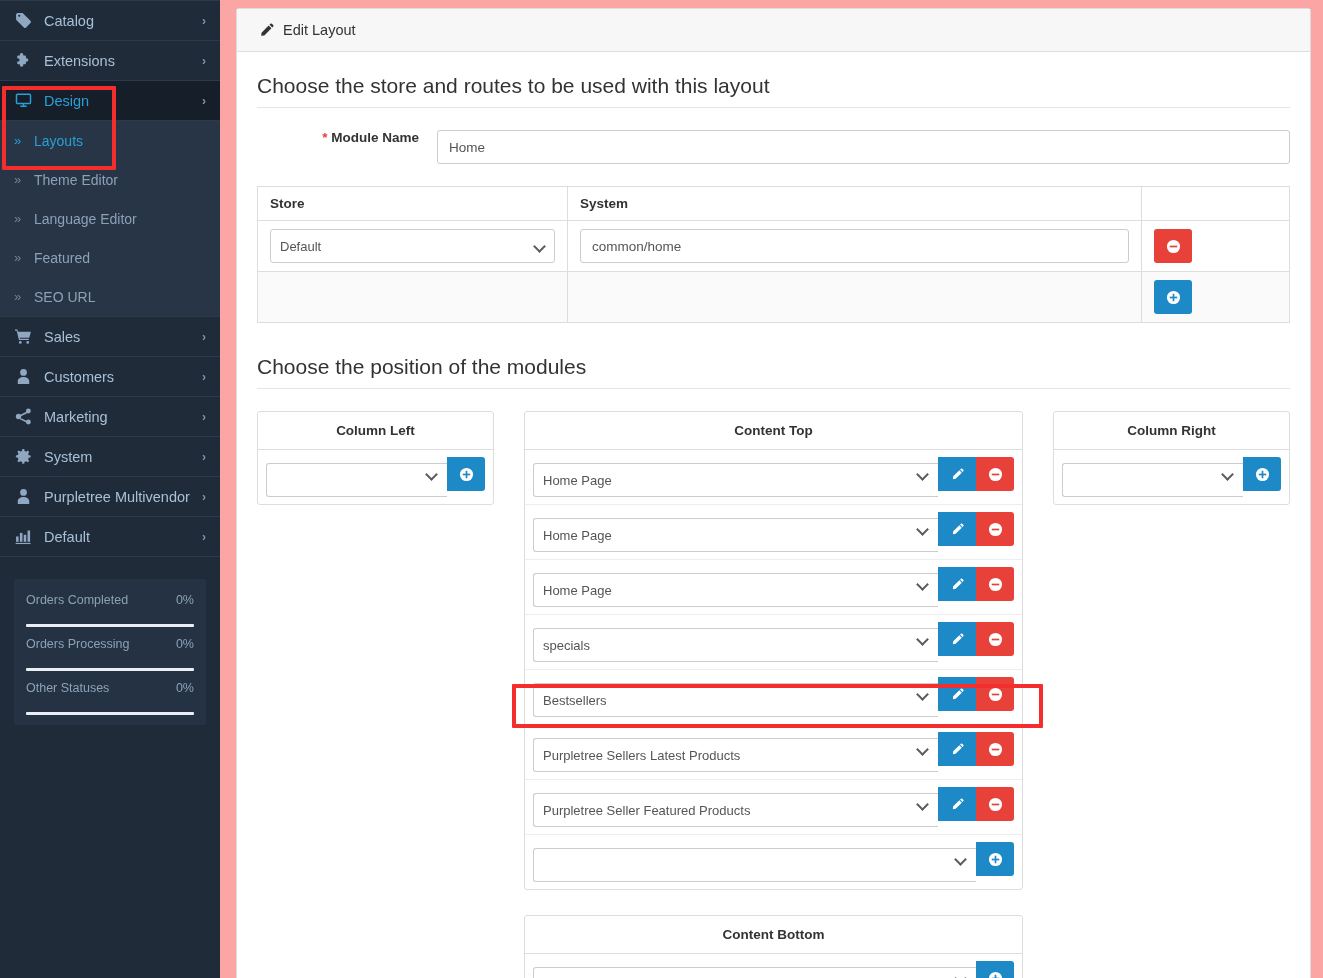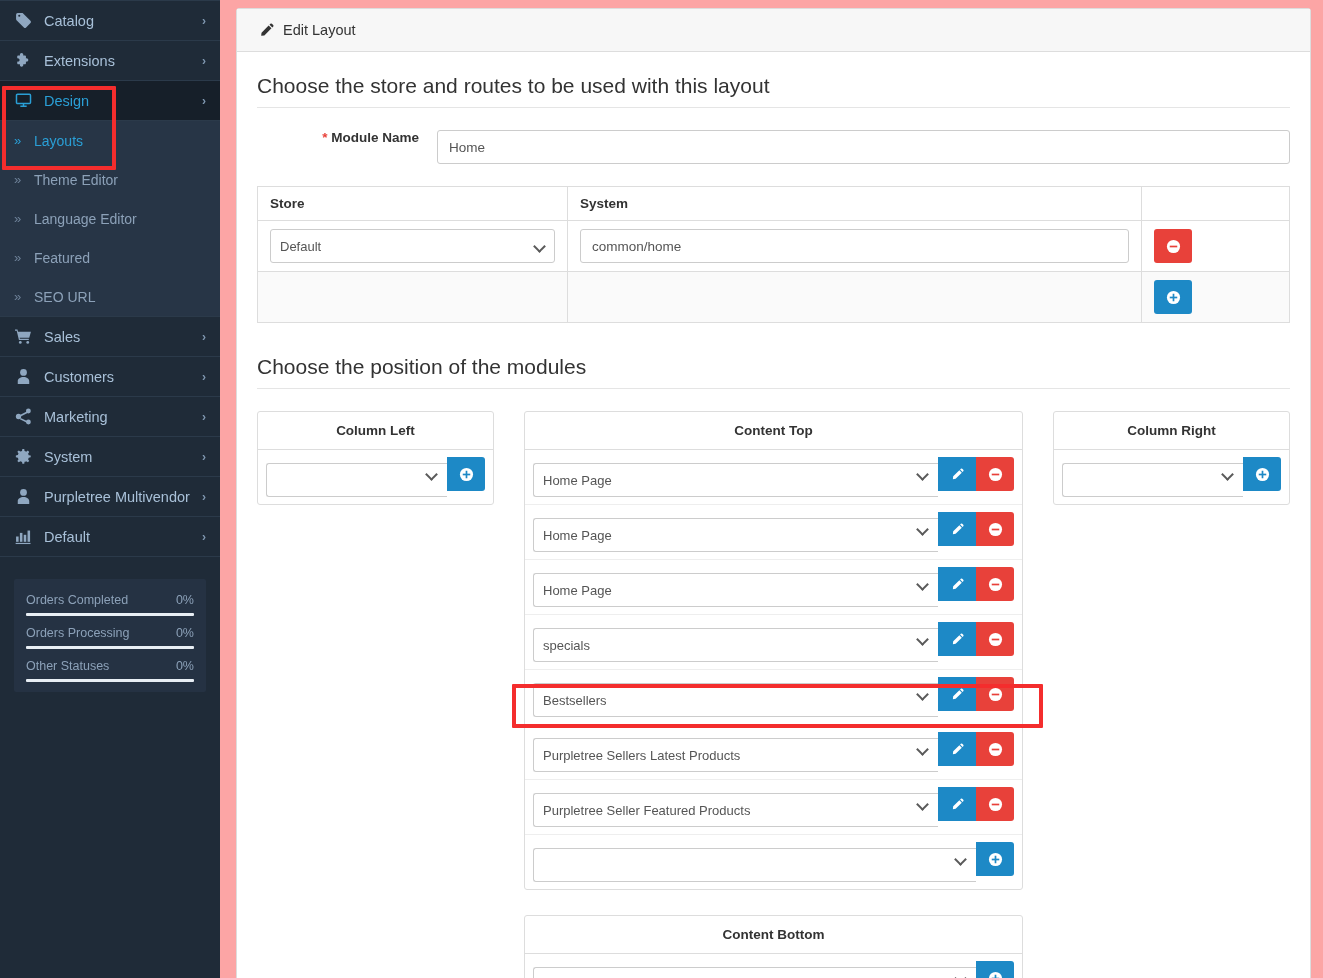--- a/index.html
+++ b/index.html
@@ -60,21 +60,21 @@
 
   #stats-box {
     margin: 0 14px; padding: 4px 12px 10px 12px;
     background: #253243;
     border-radius: 2px;
   }
   .stat-row { padding-top: 10px; }
   .stat-line {
     display: flex; justify-content: space-between;
     color: #8ca1b8; font-size: 12.5px;
-    padding-bottom: 6px;
+    padding-bottom: 17px;
   }
   .stat-bar {
     height: 3px; background: #e8eef4; border-radius: 1px;
   }
   .stat-bar > i { display: block; height: 100%; background: #2a9fd6; width: 0%; }
 
   
   #main {
     position: absolute; left: 220px; top: 0;
     width: 1103px; height: 978px;

